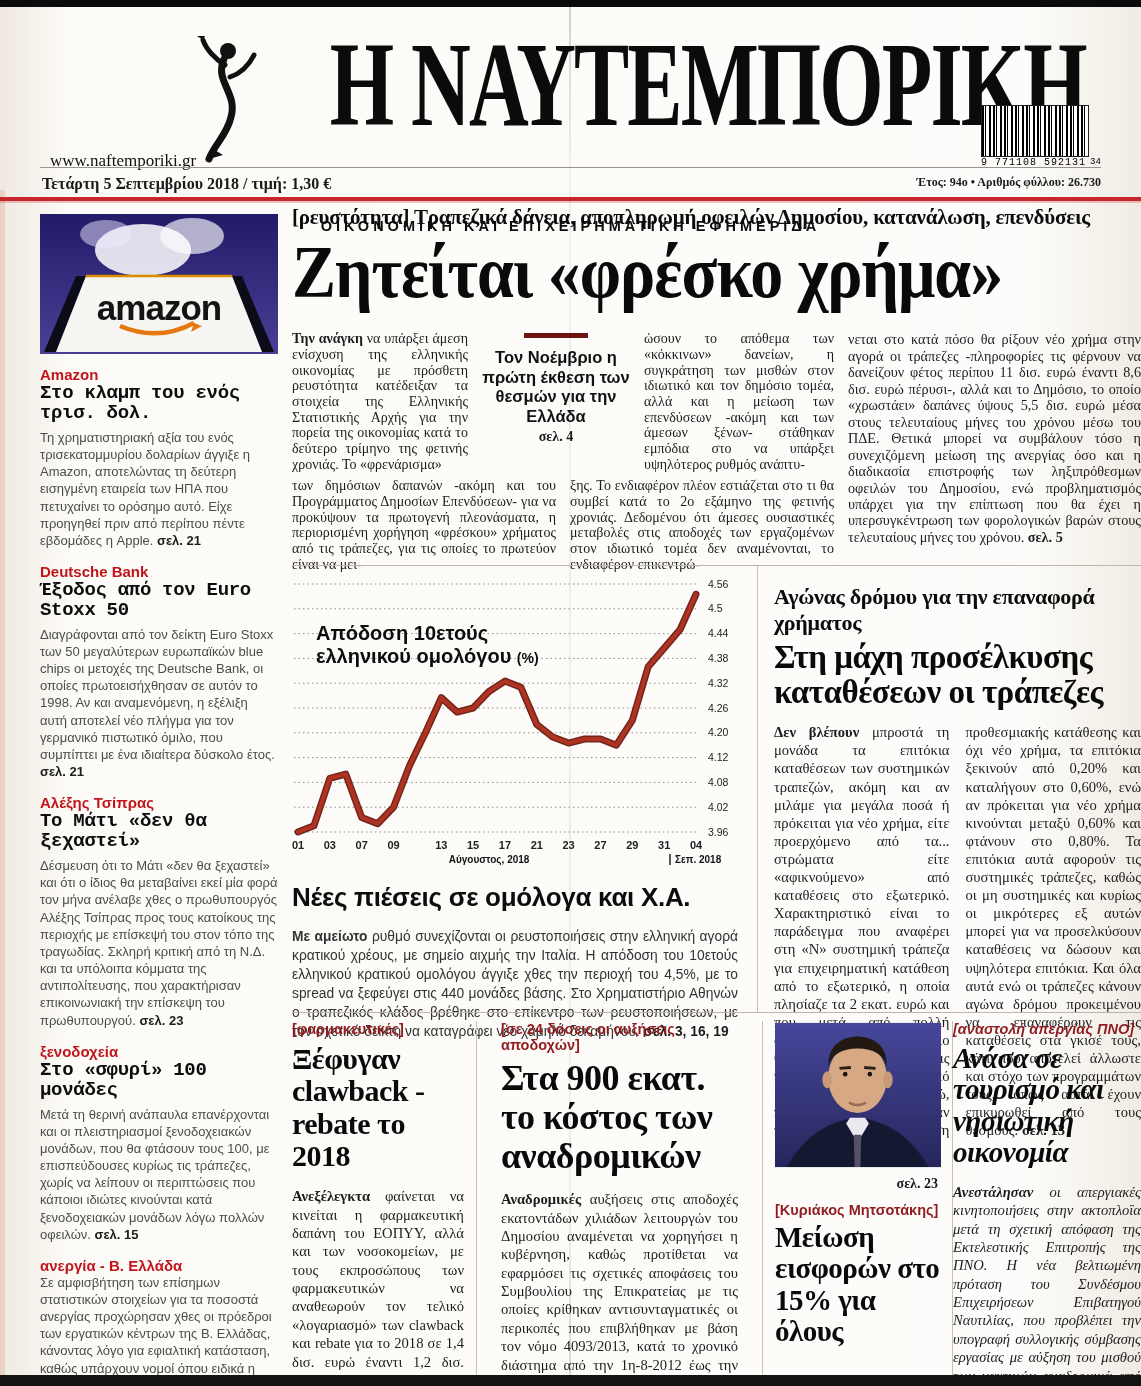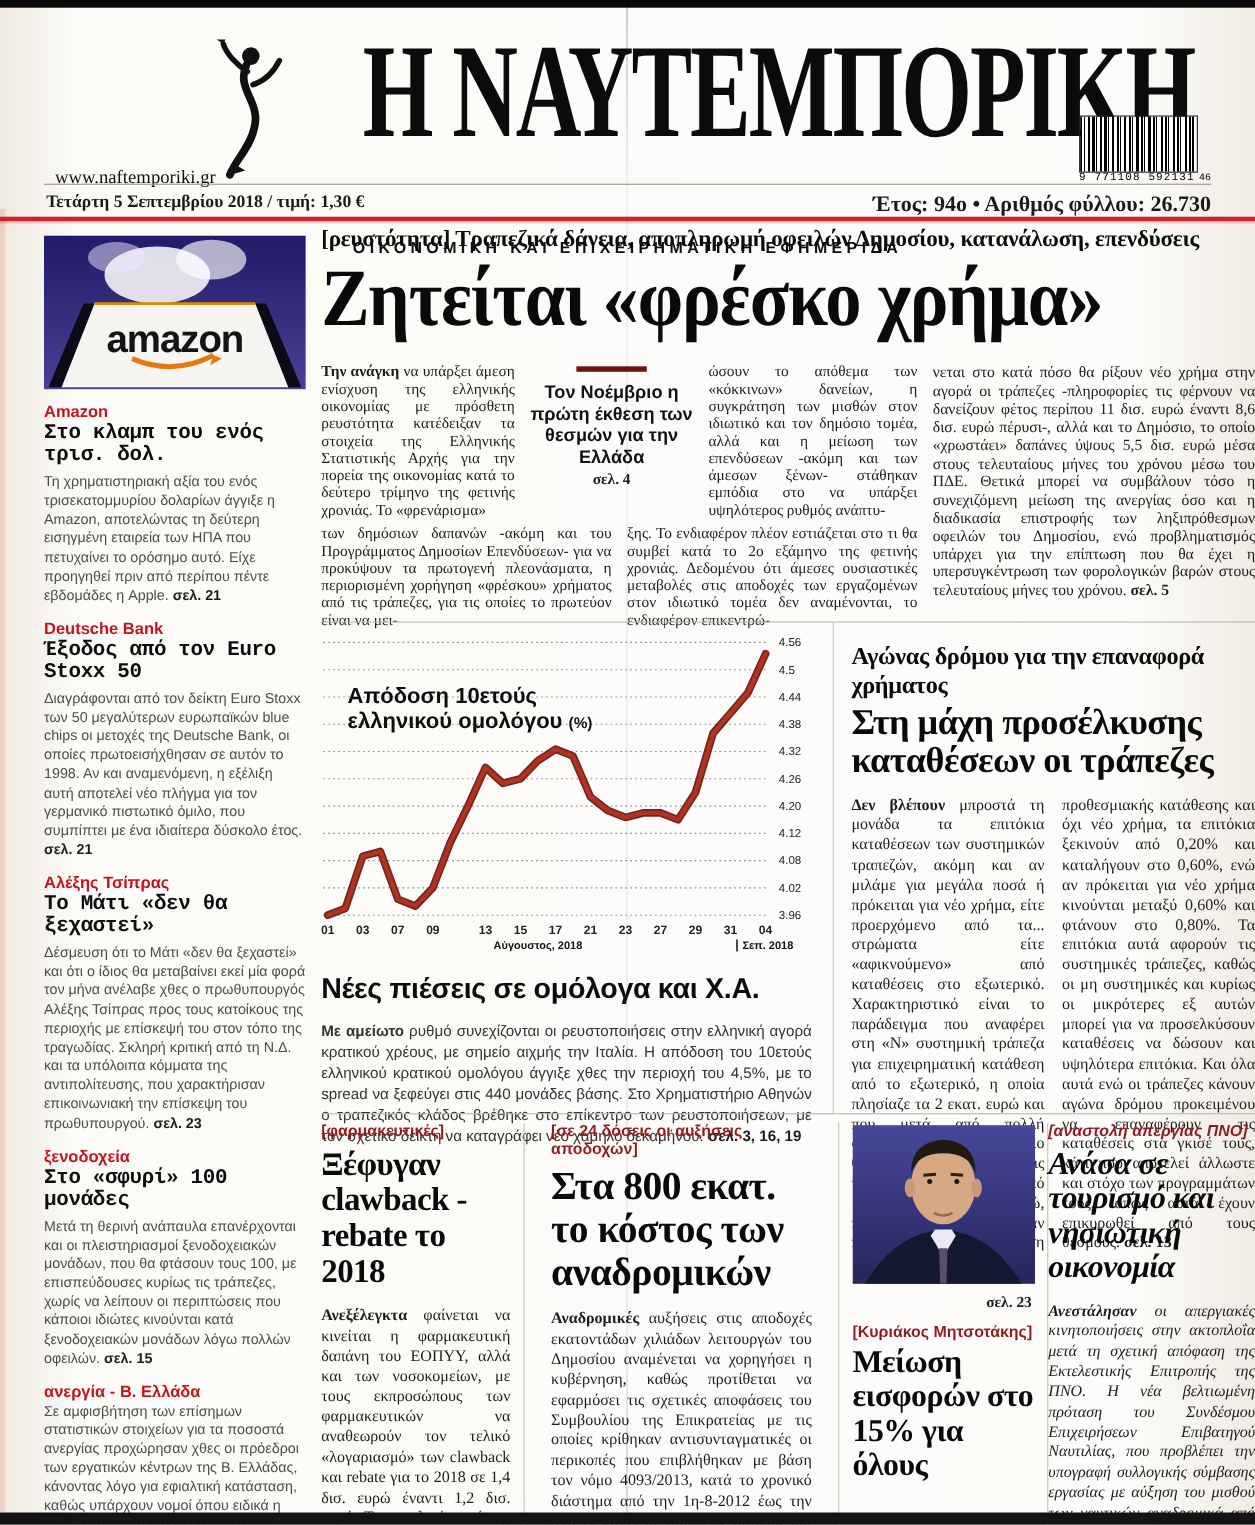--- a/index.html
+++ b/index.html
@@ -20,21 +20,21 @@
     transform:scale(.94,1.38);transform-origin:center top;color:#0b0b0b;}
   .barcode{position:absolute;right:38px;top:98px;width:122px;}
   .bars{height:50px;width:106px;background:repeating-linear-gradient(90deg,#000 0 2px,#fff 2px 3px,#000 3px 4px,#fff 4px 7px,#000 7px 9px,#fff 9px 11px);border:1px solid #222;}
   .bc-row{display:flex;align-items:flex-start;gap:4px;}
   .bc-num{font-family:"Liberation Mono",monospace;font-size:10px;letter-spacing:1px;color:#000;}
   .bc-suffix{font-family:"Liberation Mono",monospace;font-size:9px;color:#000;}
   .mh-rule{position:absolute;left:40px;right:40px;top:160px;border-top:1px solid #9a958c;}
   .mh-date{position:absolute;left:42px;top:168px;font-size:16px;font-weight:bold;}
   .mh-tagline{position:absolute;left:0;right:0;top:170px;text-align:center;
     font-family:"Liberation Sans",sans-serif;font-weight:bold;font-size:14.5px;letter-spacing:4px;color:#0d0d0d;margin-top:41px;}
-  .mh-issue{position:absolute;right:40px;top:168px;font-size:20px;font-weight:bold;}
+  .mh-issue{position:absolute;right:40px;top:168px;font-size:12px;font-weight:bold;}
   .red-rule{position:absolute;left:0;right:0;top:197px;height:4px;background:#c9252b;box-shadow:0 2px 0 rgba(201,37,43,.25);}
   
   .sidebar{position:absolute;left:40px;top:214px;width:238px;}
   .sb-photo{display:block;margin-bottom:12px;}
   .sb-item{margin-bottom:14px;}
   .sb-kicker{font-family:"Liberation Sans",sans-serif;font-weight:bold;font-size:15px;color:#c1151b;}
   .sb-head{font-family:Liberation Mono, monospace;font-weight:bold;font-size:19px;letter-spacing:-.3px;
     color:#0d0d0d;margin:1px 0 5px;line-height:1.05;}
   .sb-body{font-family:"Liberation Sans",sans-serif;font-size:13px;line-height:1.32;color:#4c4c4c;text-align:left;}
   .pg{font-weight:bold;color:#1c1c1c;}
@@ -106,21 +106,21 @@
       <path d="M40 42 C 52 38 60 28 64 20" stroke="#111" stroke-width="5" fill="none" stroke-linecap="round"></path>
       <path d="M19 124 l 14 -4 -10 -6 z" fill="#111"></path>
       <path d="M13 5 l -6 -4 8 0 z" fill="#111"></path>
     </svg>
     <div class="website">www.naftemporiki.gr</div>
     <h1 class="nf-title">Η ΝΑΥΤΕΜΠΟΡΙΚΗ</h1>
     <div class="barcode">
       <div class="bars"></div>
       <div class="bc-row">
         <span class="bc-num">9 771108 592131</span>
-        <span class="bc-suffix">46</span>
+        <span class="bc-suffix">34</span>
       </div>
     </div>
     <div class="mh-rule"></div>
     <div class="mh-date">Τετάρτη 5 Σεπτεμβρίου 2018 / τιμή: 1,30 €</div>
     <div class="mh-tagline">ΟΙΚΟΝΟΜΙΚΗ ΚΑΙ ΕΠΙΧΕΙΡΗΜΑΤΙΚΗ ΕΦΗΜΕΡΙΔΑ</div>
     <div class="mh-issue">Έτος: 94ο • Αριθμός φύλλου: 26.730</div>
   </header>
   <div class="red-rule"></div>
 
   <aside class="sidebar">
@@ -255,21 +255,21 @@
 
     <div class="bottom">
       <article class="bc b1">
         <div class="bt-kicker">[φαρμακευτικές]</div>
         <h3 class="bh">Ξέφυγαν clawback -rebate το 2018</h3>
         <p class="bt-body"><b>Ανεξέλεγκτα</b><span> φαίνεται να κινείται η φαρμακευτική δαπάνη του ΕΟΠΥΥ, αλλά και των νοσοκομείων, με τους εκπροσώπους των φαρμακευτικών να αναθεωρούν τον τελικό «λογαριασμό» των clawback και rebate για το 2018 σε 1,4 δισ. ευρώ έναντι 1,2 δισ. ευρώ. Το συνολικό ποσό της υπέρβασης διαμορφώθηκε στα 278 εκατ. ευρώ το α' εξάμηνο έναντι 219 εκατ. το αντίστοιχο διάστημα του 2017.</span> </p>
       </article>
 
       <article class="bc b2">
         <div class="bt-kicker">[σε 24 δόσεις οι αυξήσεις αποδοχών]</div>
-        <h3 class="bh">Στα 800 εκατ. το κόστος των αναδρομικών</h3>
+        <h3 class="bh">Στα 900 εκατ. το κόστος των αναδρομικών</h3>
         <p class="bt-body"><b>Αναδρομικές</b><span> αυξήσεις στις αποδοχές εκατοντάδων χιλιάδων λειτουργών του Δημοσίου αναμένεται να χορηγήσει η κυβέρνηση, καθώς προτίθεται να εφαρμόσει τις σχετικές αποφάσεις του Συμβουλίου της Επικρατείας με τις οποίες κρίθηκαν αντισυνταγματικές οι περικοπές που επιβλήθηκαν με βάση τον νόμο 4093/2013, κατά το χρονικό διάστημα από την 1η-8-2012 έως την 31η-12-2017, σε βασικούς μισθούς και επιδόματα που καταβάλλονταν με βάση τα καθεστώτα των ειδικών μισθολογίων. Το συνολικό δημοσιονομικό κόστος της καταβολής των αναδρομικών υπερβαίνει, σύμφωνα με εκτιμήσεις, τα 800 εκατ. ευρώ.</span> </p>
       </article>
 
       <article class="bc b3">
         <svg width="166" height="148" viewBox="0 0 175 152">
           <defs>
             <linearGradient id="gM" x1="0" y1="0" x2="0" y2="1">
               <stop offset="0" stop-color="#47479c"></stop>
                 <stop offset="1" stop-color="#26265c"></stop>
             </linearGradient>

